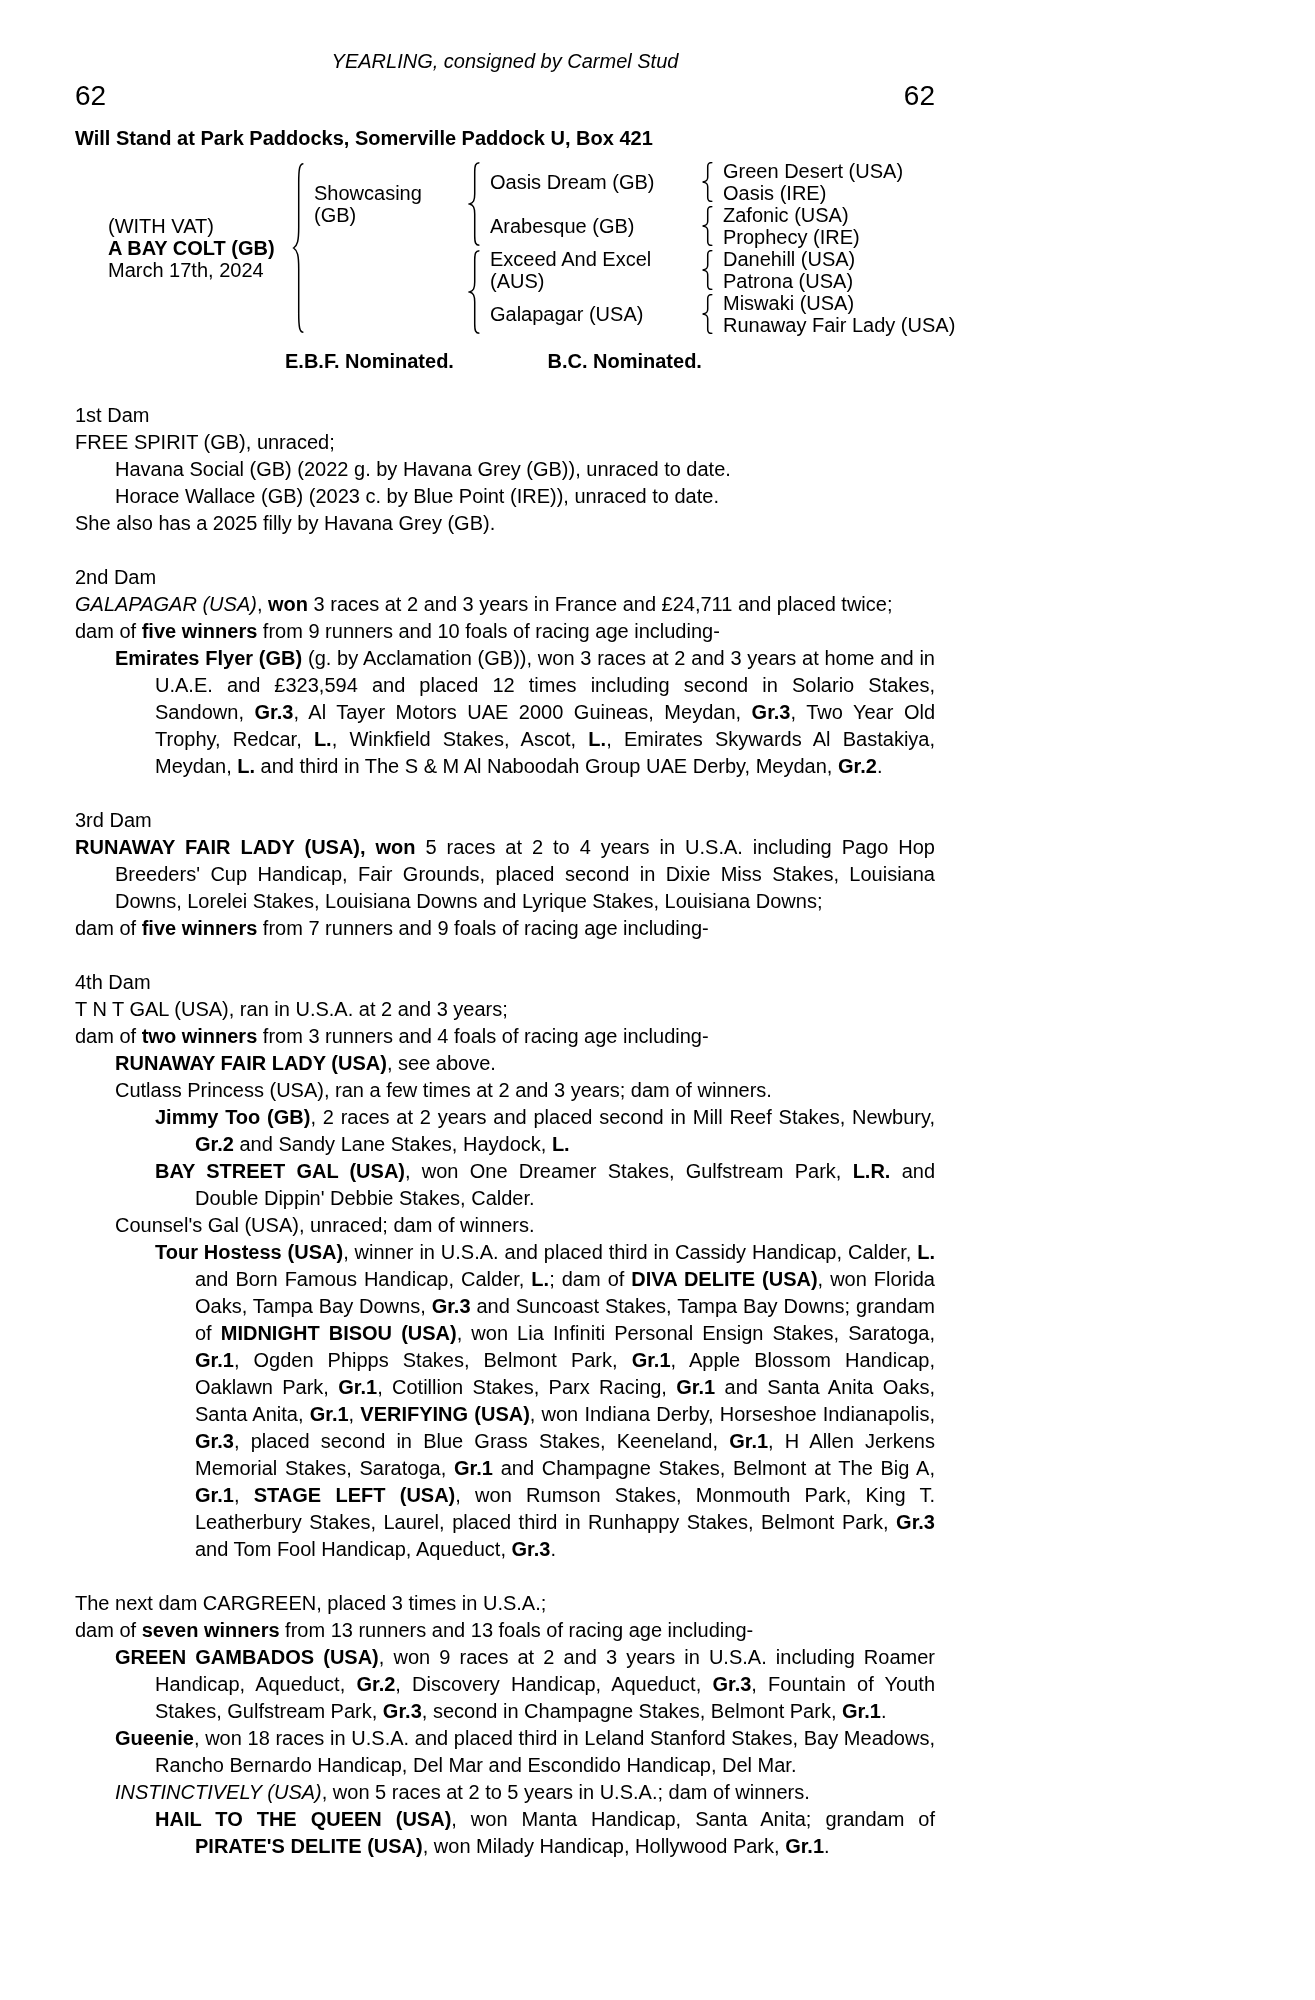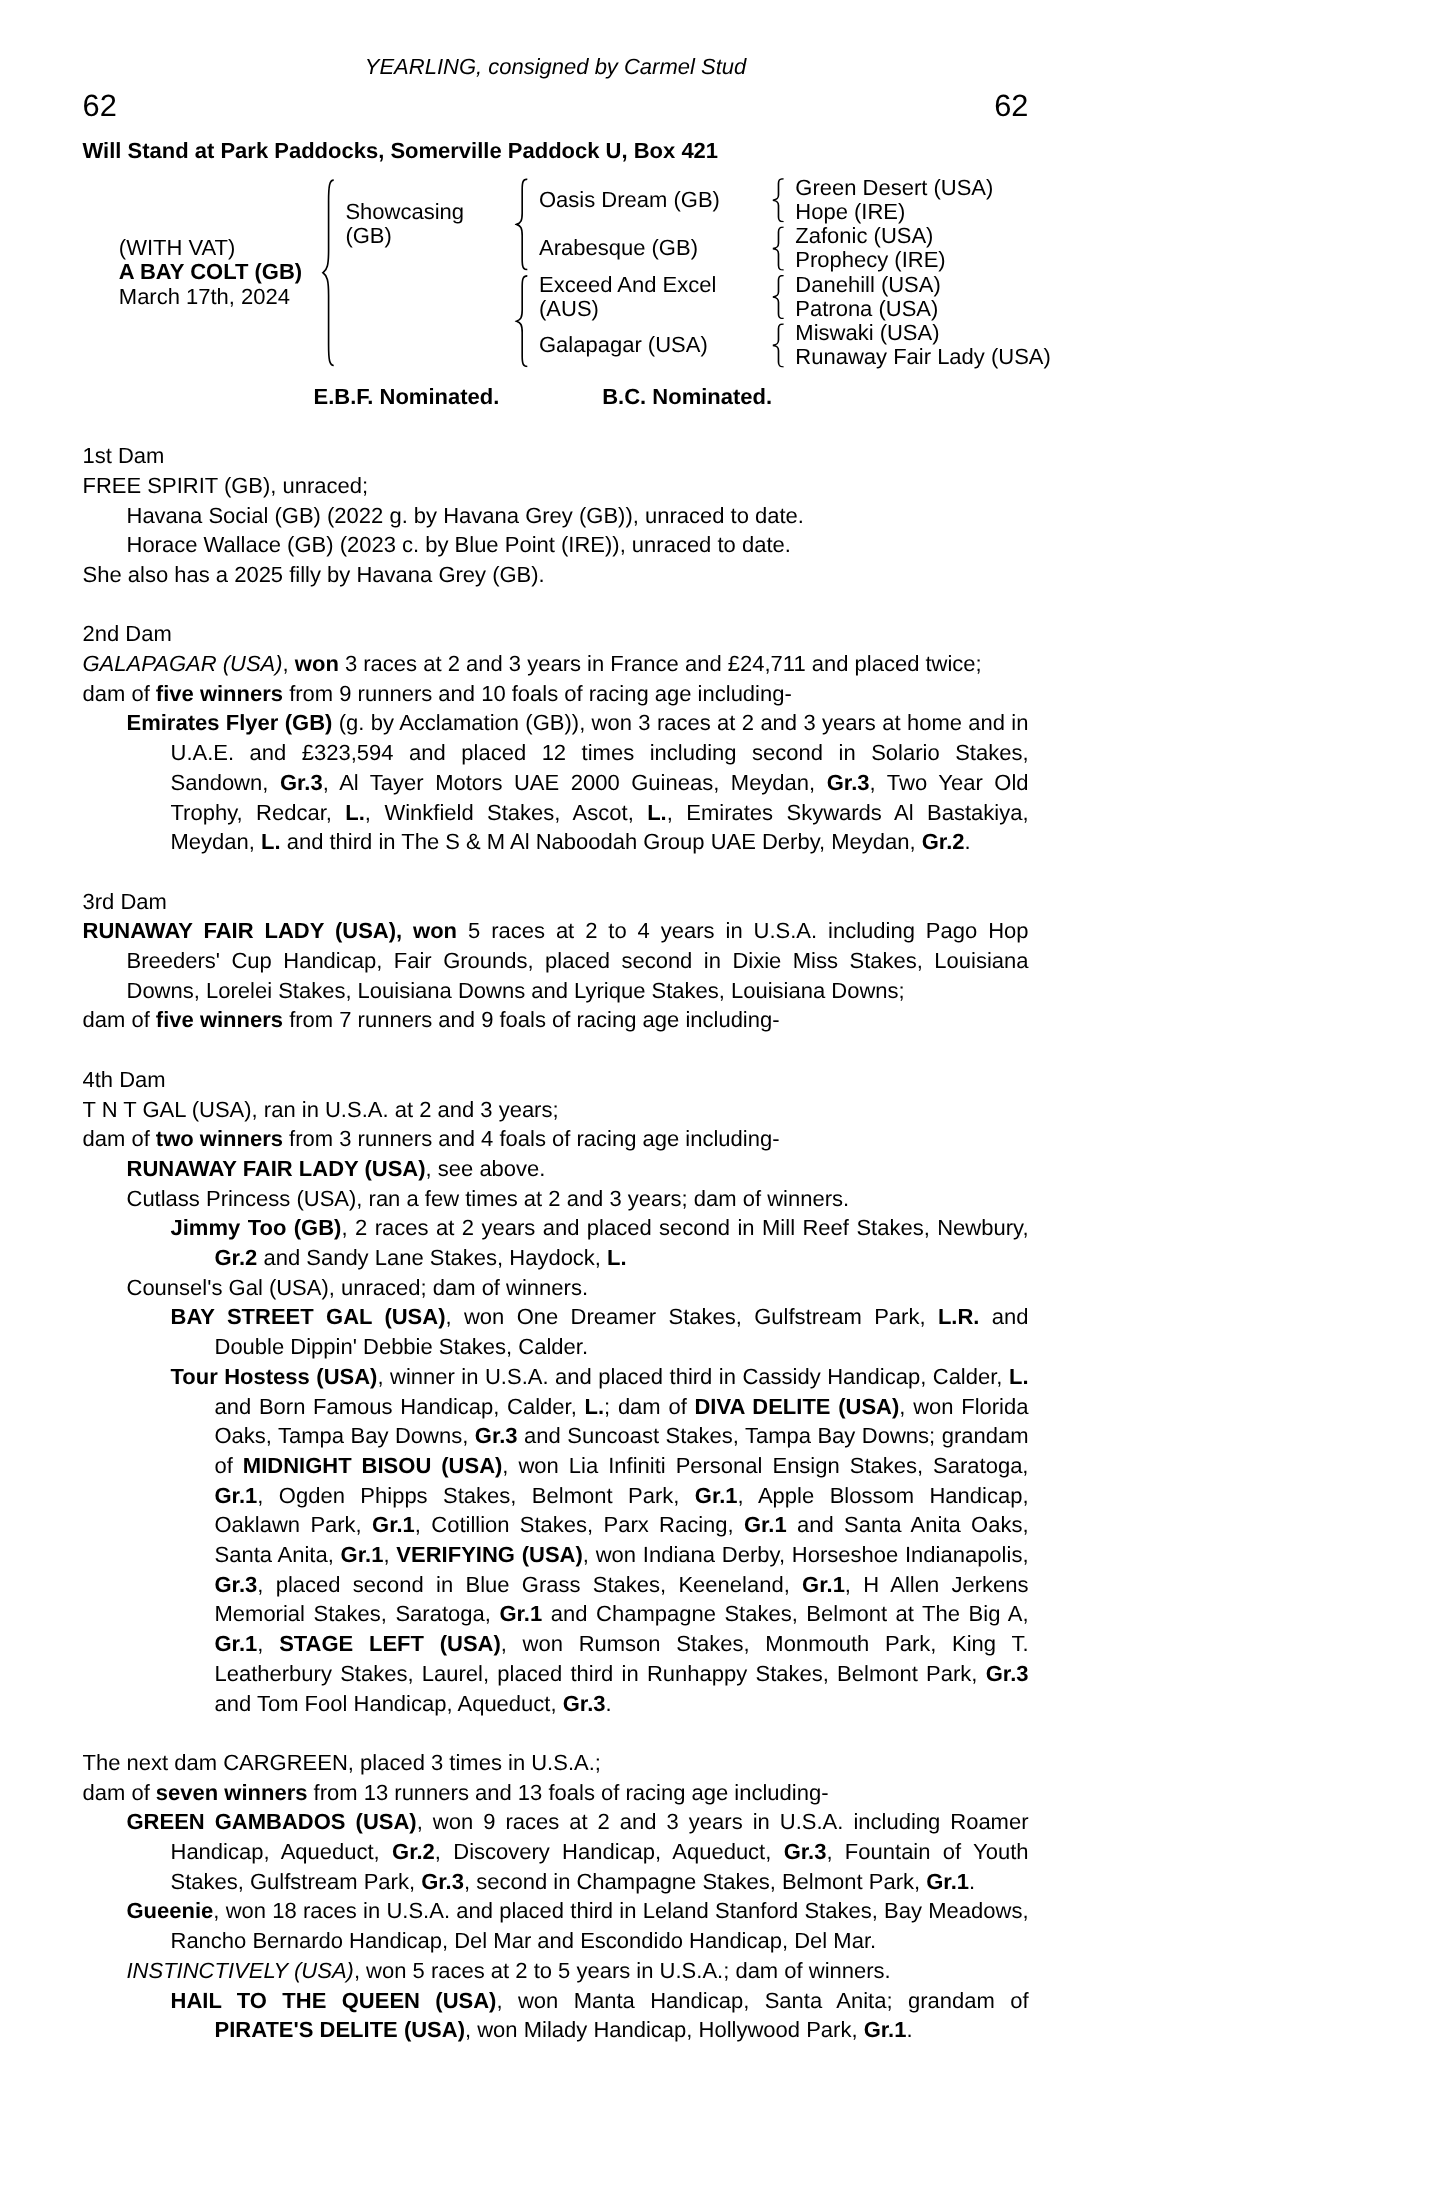--- a/index.html
+++ b/index.html
@@ -123,21 +123,21 @@
     </div>
 
     <div class="ped-cell g4">Galapagar (USA)</div>
     <div class="brace gb4">
       <svg viewBox="0 0 12 100" preserveAspectRatio="none">
           <path d="M10.5 1 C7 1 6.2 4 6.2 12 L6.2 38 C6.2 46 5 48.5 1.5 50 C5 51.5 6.2 54 6.2 62 L6.2 88 C6.2 96 7 99 10.5 99" fill="none" stroke="#000" stroke-width="1.5" vector-effect="non-scaling-stroke"></path>
         </svg>
     </div>
 
     <div class="ggp r1">Green Desert (USA)</div>
-    <div class="ggp r2">Hope (IRE)</div>
+    <div class="ggp r2">Oasis (IRE)</div>
     <div class="ggp r3">Zafonic (USA)</div>
     <div class="ggp r4">Prophecy (IRE)</div>
     <div class="ggp r5">Danehill (USA)</div>
     <div class="ggp r6">Patrona (USA)</div>
     <div class="ggp r7">Miswaki (USA)</div>
     <div class="ggp r8">Runaway Fair Lady (USA)</div>
   </div>
 
   <div class="noms">
     <span class="ebf">E.B.F. Nominated.</span>
@@ -163,22 +163,22 @@
         <div class="para justify" style="padding-left: 40px; text-indent: -40px;"><span class="b">RUNAWAY FAIR LADY (USA), won</span><span> 5 races at 2 to 4 years in U.S.A. including Pago Hop Breeders' Cup Handicap, Fair Grounds, placed second in Dixie Miss Stakes, Louisiana Downs, Lorelei Stakes, Louisiana Downs and Lyrique Stakes, Louisiana Downs;</span></div>
         <div class="para" style="padding-left: 0px; text-indent: 0px;"><span>dam of </span><span class="b">five winners</span><span> from 7 runners and 9 foals of racing age including-</span></div>
       </section>
       <section class="section">
         <div class="sec-heading">4th Dam</div>
         <div class="para" style="padding-left: 0px; text-indent: 0px;"><span>T N T GAL (USA), ran in U.S.A. at 2 and 3 years;</span></div>
         <div class="para" style="padding-left: 0px; text-indent: 0px;"><span>dam of </span><span class="b">two winners</span><span> from 3 runners and 4 foals of racing age including-</span></div>
         <div class="para" style="padding-left: 40px; text-indent: 0px;"><span class="b">RUNAWAY FAIR LADY (USA)</span><span>, see above.</span></div>
         <div class="para" style="padding-left: 40px; text-indent: 0px;"><span>Cutlass Princess (USA), ran a few times at 2 and 3 years; dam of winners.</span></div>
         <div class="para justify" style="padding-left: 120px; text-indent: -40px;"><span class="b">Jimmy Too (GB)</span><span>, 2 races at 2 years and placed second in Mill Reef Stakes, Newbury, </span><span class="b">Gr.2</span><span> and Sandy Lane Stakes, Haydock, </span><span class="b">L.</span></div>
+        <div class="para justify" style="padding-left: 120px; text-indent: -40px;"><span class="b">BAY STREET GAL (USA)</span><span>, won One Dreamer Stakes, Gulfstream Park, </span><span class="b">L.R.</span><span> and Double Dippin' Debbie Stakes, Calder.</span></div>
         <div class="para" style="padding-left: 40px; text-indent: 0px;"><span>Counsel's Gal (USA), unraced; dam of winners.</span></div>
-        <div class="para justify" style="padding-left: 120px; text-indent: -40px;"><span class="b">BAY STREET GAL (USA)</span><span>, won One Dreamer Stakes, Gulfstream Park, </span><span class="b">L.R.</span><span> and Double Dippin' Debbie Stakes, Calder.</span></div>
         <div class="para justify" style="padding-left: 120px; text-indent: -40px;"><span class="b">Tour Hostess (USA)</span><span>, winner in U.S.A. and placed third in Cassidy Handicap, Calder, </span><span class="b">L.</span><span> and Born Famous Handicap, Calder, </span><span class="b">L.</span><span>; dam of </span><span class="b">DIVA DELITE (USA)</span><span>, won Florida Oaks, Tampa Bay Downs, </span><span class="b">Gr.3</span><span> and Suncoast Stakes, Tampa Bay Downs; grandam of </span><span class="b">MIDNIGHT BISOU (USA)</span><span>, won Lia Infiniti Personal Ensign Stakes, Saratoga, </span><span class="b">Gr.1</span><span>, Ogden Phipps Stakes, Belmont Park, </span><span class="b">Gr.1</span><span>, Apple Blossom Handicap, Oaklawn Park, </span><span class="b">Gr.1</span><span>, Cotillion Stakes, Parx Racing, </span><span class="b">Gr.1</span><span> and Santa Anita Oaks, Santa Anita, </span><span class="b">Gr.1</span><span>, </span><span class="b">VERIFYING (USA)</span><span>, won Indiana Derby, Horseshoe Indianapolis, </span><span class="b">Gr.3</span><span>, placed second in Blue Grass Stakes, Keeneland, </span><span class="b">Gr.1</span><span>, H Allen Jerkens Memorial Stakes, Saratoga, </span><span class="b">Gr.1</span><span> and Champagne Stakes, Belmont at The Big A, </span><span class="b">Gr.1</span><span>, </span><span class="b">STAGE LEFT (USA)</span><span>, won Rumson Stakes, Monmouth Park, King T. Leatherbury Stakes, Laurel, placed third in Runhappy Stakes, Belmont Park, </span><span class="b">Gr.3</span><span> and Tom Fool Handicap, Aqueduct, </span><span class="b">Gr.3</span><span>.</span></div>
       </section>
       <section class="section">
         <div class="para" style="padding-left: 0px; text-indent: 0px;"><span>The next dam CARGREEN, placed 3 times in U.S.A.;</span></div>
         <div class="para" style="padding-left: 0px; text-indent: 0px;"><span>dam of </span><span class="b">seven winners</span><span> from 13 runners and 13 foals of racing age including-</span></div>
         <div class="para justify" style="padding-left: 80px; text-indent: -40px;"><span class="b">GREEN GAMBADOS (USA)</span><span>, won 9 races at 2 and 3 years in U.S.A. including Roamer Handicap, Aqueduct, </span><span class="b">Gr.2</span><span>, Discovery Handicap, Aqueduct, </span><span class="b">Gr.3</span><span>, Fountain of Youth Stakes, Gulfstream Park, </span><span class="b">Gr.3</span><span>, second in Champagne Stakes, Belmont Park, </span><span class="b">Gr.1</span><span>.</span></div>
         <div class="para justify" style="padding-left: 80px; text-indent: -40px;"><span class="b">Gueenie</span><span>, won 18 races in U.S.A. and placed third in Leland Stanford Stakes, Bay Meadows, Rancho Bernardo Handicap, Del Mar and Escondido Handicap, Del Mar.</span></div>
         <div class="para" style="padding-left: 40px; text-indent: 0px;"><span class="i">INSTINCTIVELY (USA)</span><span>, won 5 races at 2 to 5 years in U.S.A.; dam of winners.</span></div>
         <div class="para justify" style="padding-left: 120px; text-indent: -40px;"><span class="b">HAIL TO THE QUEEN (USA)</span><span>, won Manta Handicap, Santa Anita; grandam of </span><span class="b">PIRATE'S DELITE (USA)</span><span>, won Milady Handicap, Hollywood Park, </span><span class="b">Gr.1</span><span>.</span></div>
       </section>

